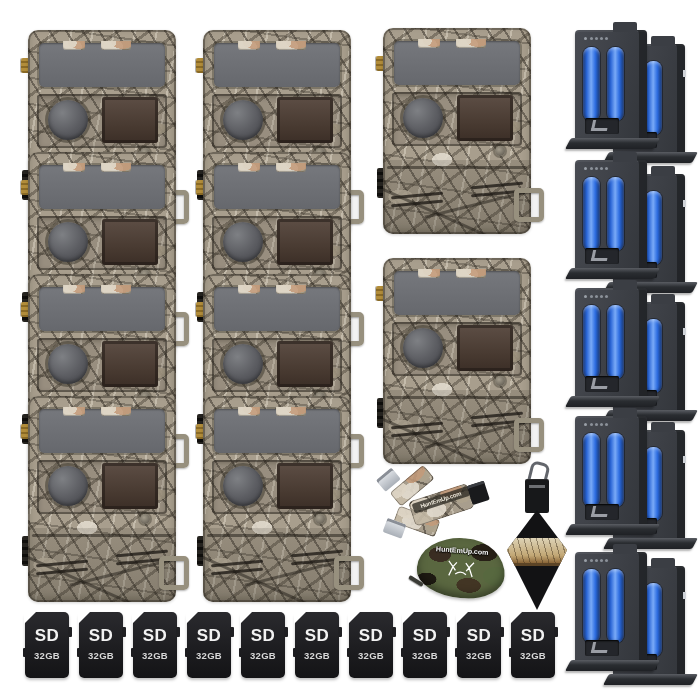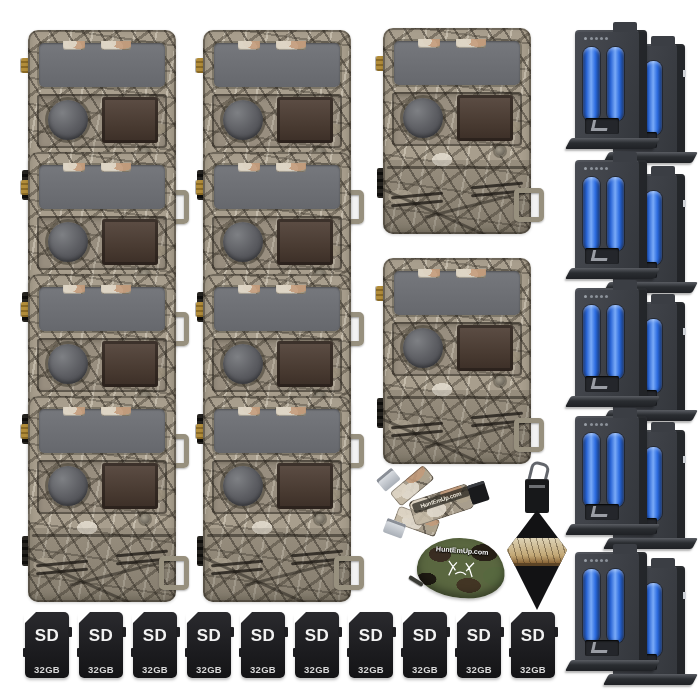--- a/index.html
+++ b/index.html
@@ -100,21 +100,21 @@
   .sd-card::before{content:"";position:absolute;left:-1px;top:-1px;width:13px;height:13px;background:#fff;
     clip-path:polygon(0 0,100% 0,0 100%);}
   .sd-card:nth-of-type(1){left:25px;} .sd-card:nth-of-type(2){left:79px;}
   .sd-card:nth-of-type(3){left:133px;} .sd-card:nth-of-type(4){left:187px;}
   .sd-card:nth-of-type(5){left:241px;} .sd-card:nth-of-type(6){left:295px;}
   .sd-card:nth-of-type(7){left:349px;} .sd-card:nth-of-type(8){left:403px;}
   .sd-card:nth-of-type(9){left:457px;} .sd-card:nth-of-type(10){left:511px;}
   .sd-tab{position:absolute;right:-3px;top:15px;width:4px;height:10px;background:#202023;border-radius:1px;}
   .sd-bump{position:absolute;left:-2px;top:36px;width:3px;height:9px;background:#1c1c1f;border-radius:1px;}
   .sd-label{margin-top:14px;text-align:center;font-weight:700;font-size:17px;letter-spacing:.5px;color:#f2f2f2;}
-  .sd-cap{margin-top:18px;text-align:center;font-weight:700;font-size:9.5px;letter-spacing:.3px;color:#d8d8d8;}
+  .sd-cap{margin-top:4px;text-align:center;font-weight:700;font-size:9.5px;letter-spacing:.3px;color:#d8d8d8;}
 
   
   #reader{position:absolute;left:384px;top:466px;width:110px;height:72px;transform:rotate(-6deg);}
   .reader-stem{position:absolute;left:26px;top:26px;width:62px;height:26px;border-radius:5px;transform:rotate(-12deg);
     box-shadow:inset 0 0 0 1px rgba(40,36,30,.4);}
   .reader-usb{position:absolute;left:86px;top:21px;width:18px;height:20px;background:#191a1c;border-radius:2px;
     transform:rotate(-12deg);box-shadow:inset 0 3px 0 #3a3d42;}
   .reader-arm{position:absolute;width:44px;height:18px;border-radius:4px;box-shadow:inset 0 0 0 1px rgba(40,36,30,.4);}
   .reader-arm.a1{left:8px;top:8px;transform:rotate(-34deg);}
   .reader-arm.a2{left:9px;top:44px;transform:rotate(26deg);}

